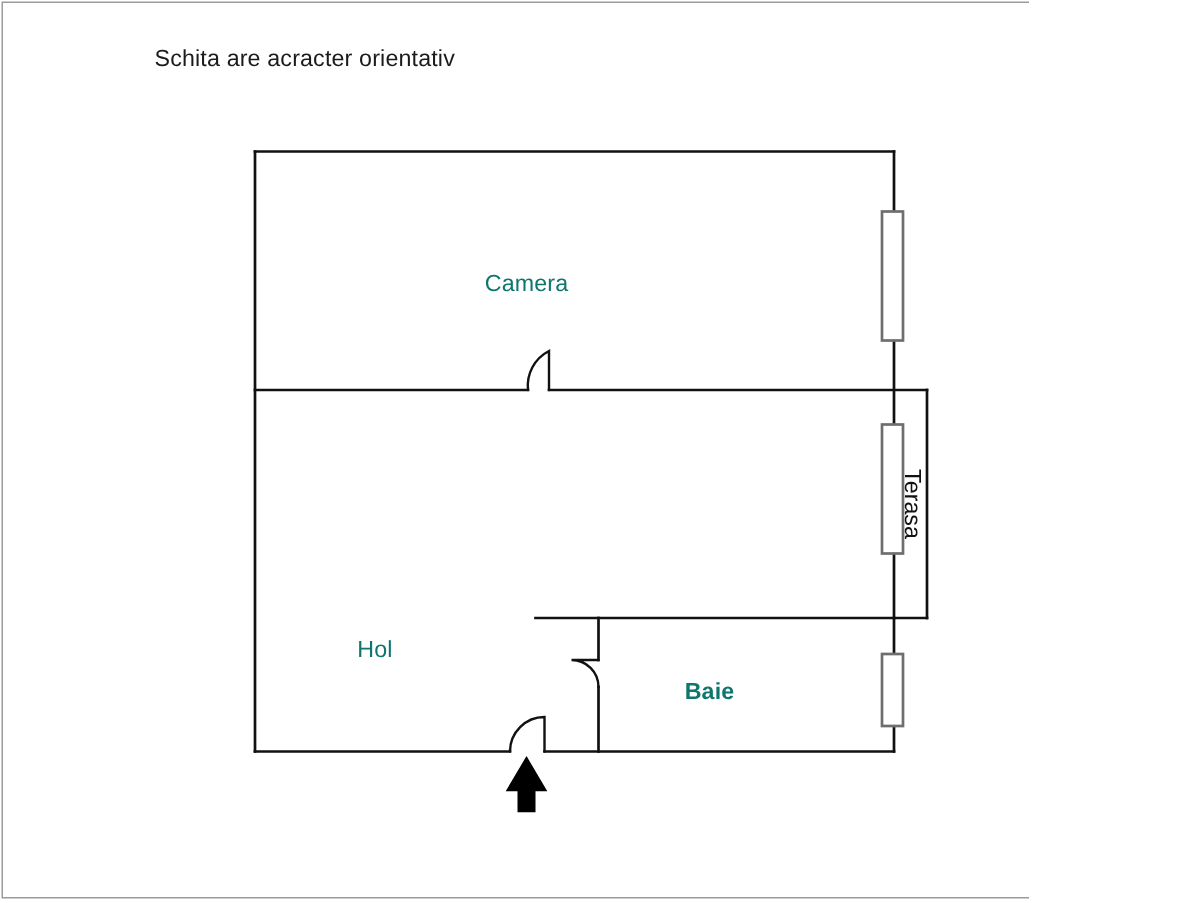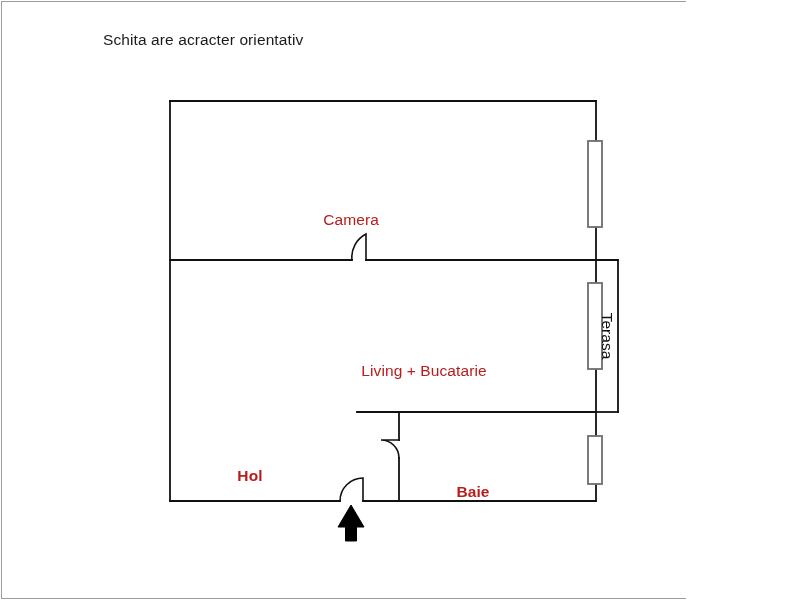--- a/index.html
+++ b/index.html
@@ -41,24 +41,23 @@
   #plan {
     position: absolute;
     left: 0;
     top: 0;
     width: 802px;
     height: 602px;
   }
   .room-label {
     position: absolute;
     font-size: 15.5px;
-    color: #b91c1c;
+    color: #0f766e;
     white-space: nowrap;
     letter-spacing: 0.1px;
-    margin-top: 30px;
   }
   .room-label.centered {
     transform: translate(-50%, -50%);
   }
   #label-terasa {
     position: absolute;
     font-size: 15.5px;
     color: #111111;
     white-space: nowrap;
     transform-origin: 50% 50%;
@@ -112,21 +111,20 @@
       <path d="M 363 501 L 363 478 A 23 23 0 0 0 340 501"></path>
     </g>
 
     <g id="arrow-group">
       <polygon fill="#000000" stroke="#000000" stroke-width="1" points="351,505 364,527 356.5,527 356.5,541 345.5,541 345.5,527 338,527"></polygon>
     </g>
   </svg>
 
   <div class="room-label centered" style="left:351px; top:190px;">Camera</div>
 
-  <div class="room-label centered" style="left:424px; top:341px;">Living + Bucatarie</div>
 
-  <div class="room-label centered" style="left:250px; top:446px;font-weight:bold;">Hol</div>
+  <div class="room-label centered" style="left:250px; top:434px;">Hol</div>
 
   <div class="room-label centered" style="left:473px; top:462px;font-weight:bold;">Baie</div>
 
   <div id="label-terasa" style="left:607px; top:336px;">Terasa</div>
 
 </div>
 
 </body></html>

